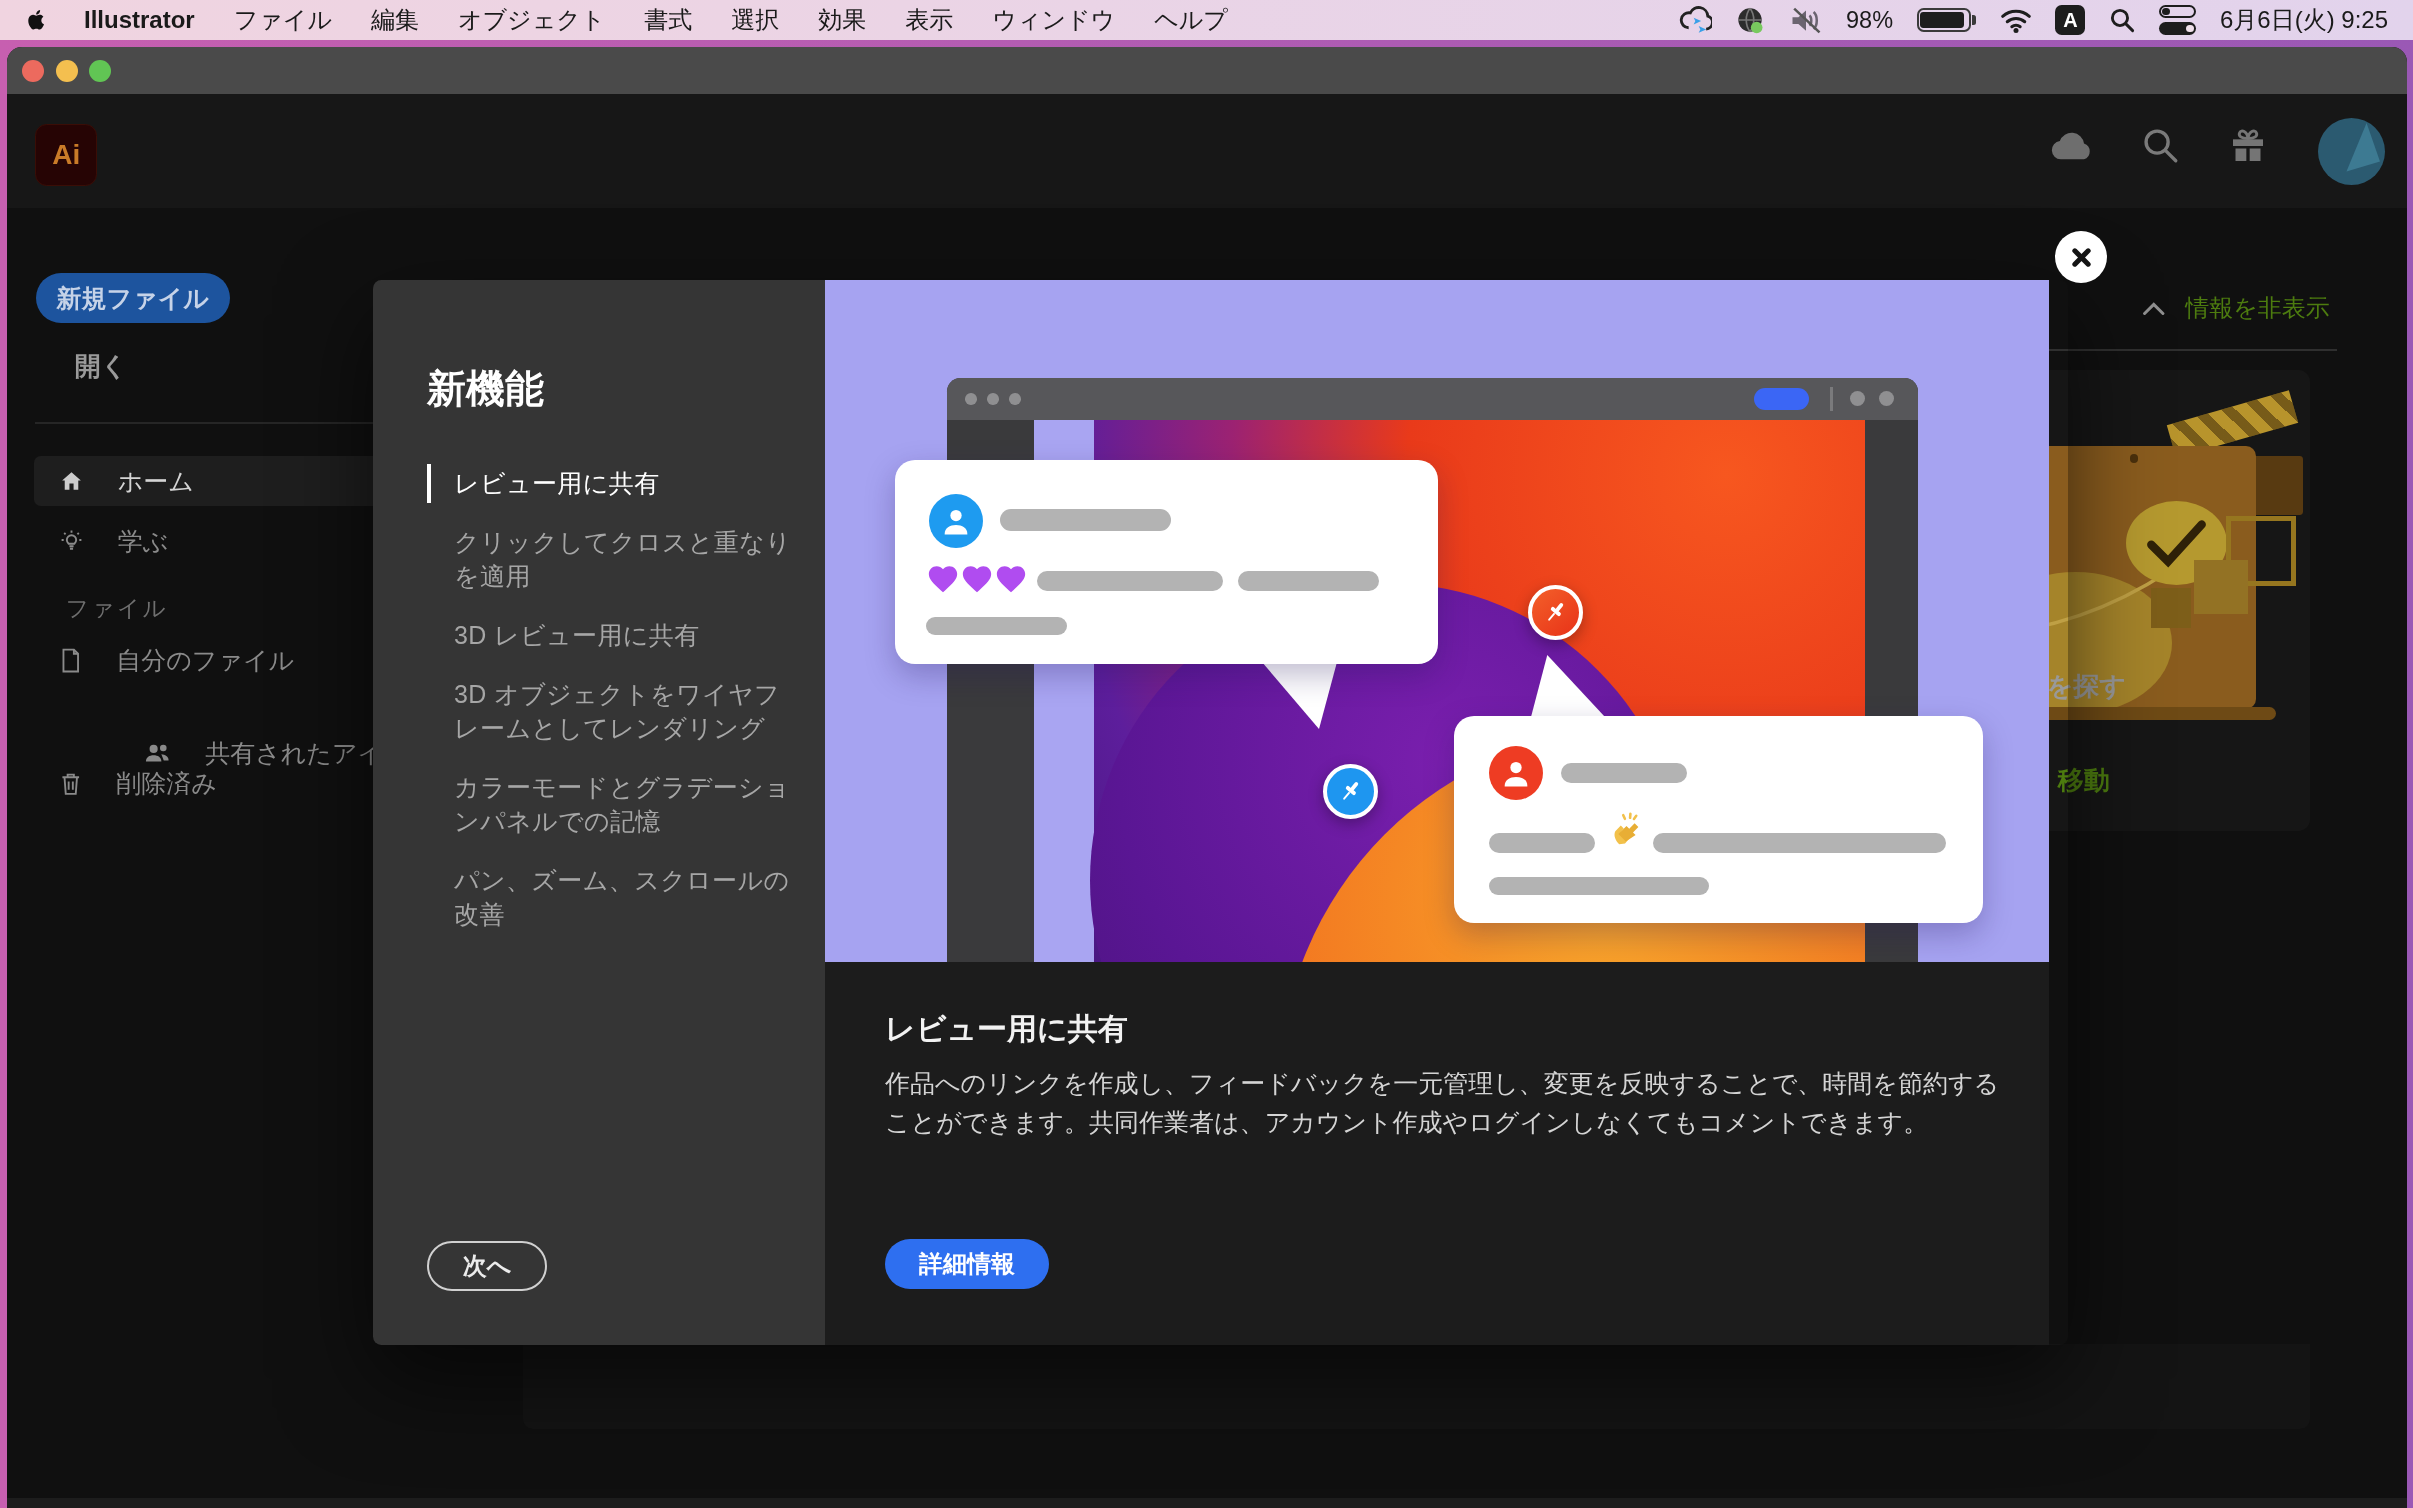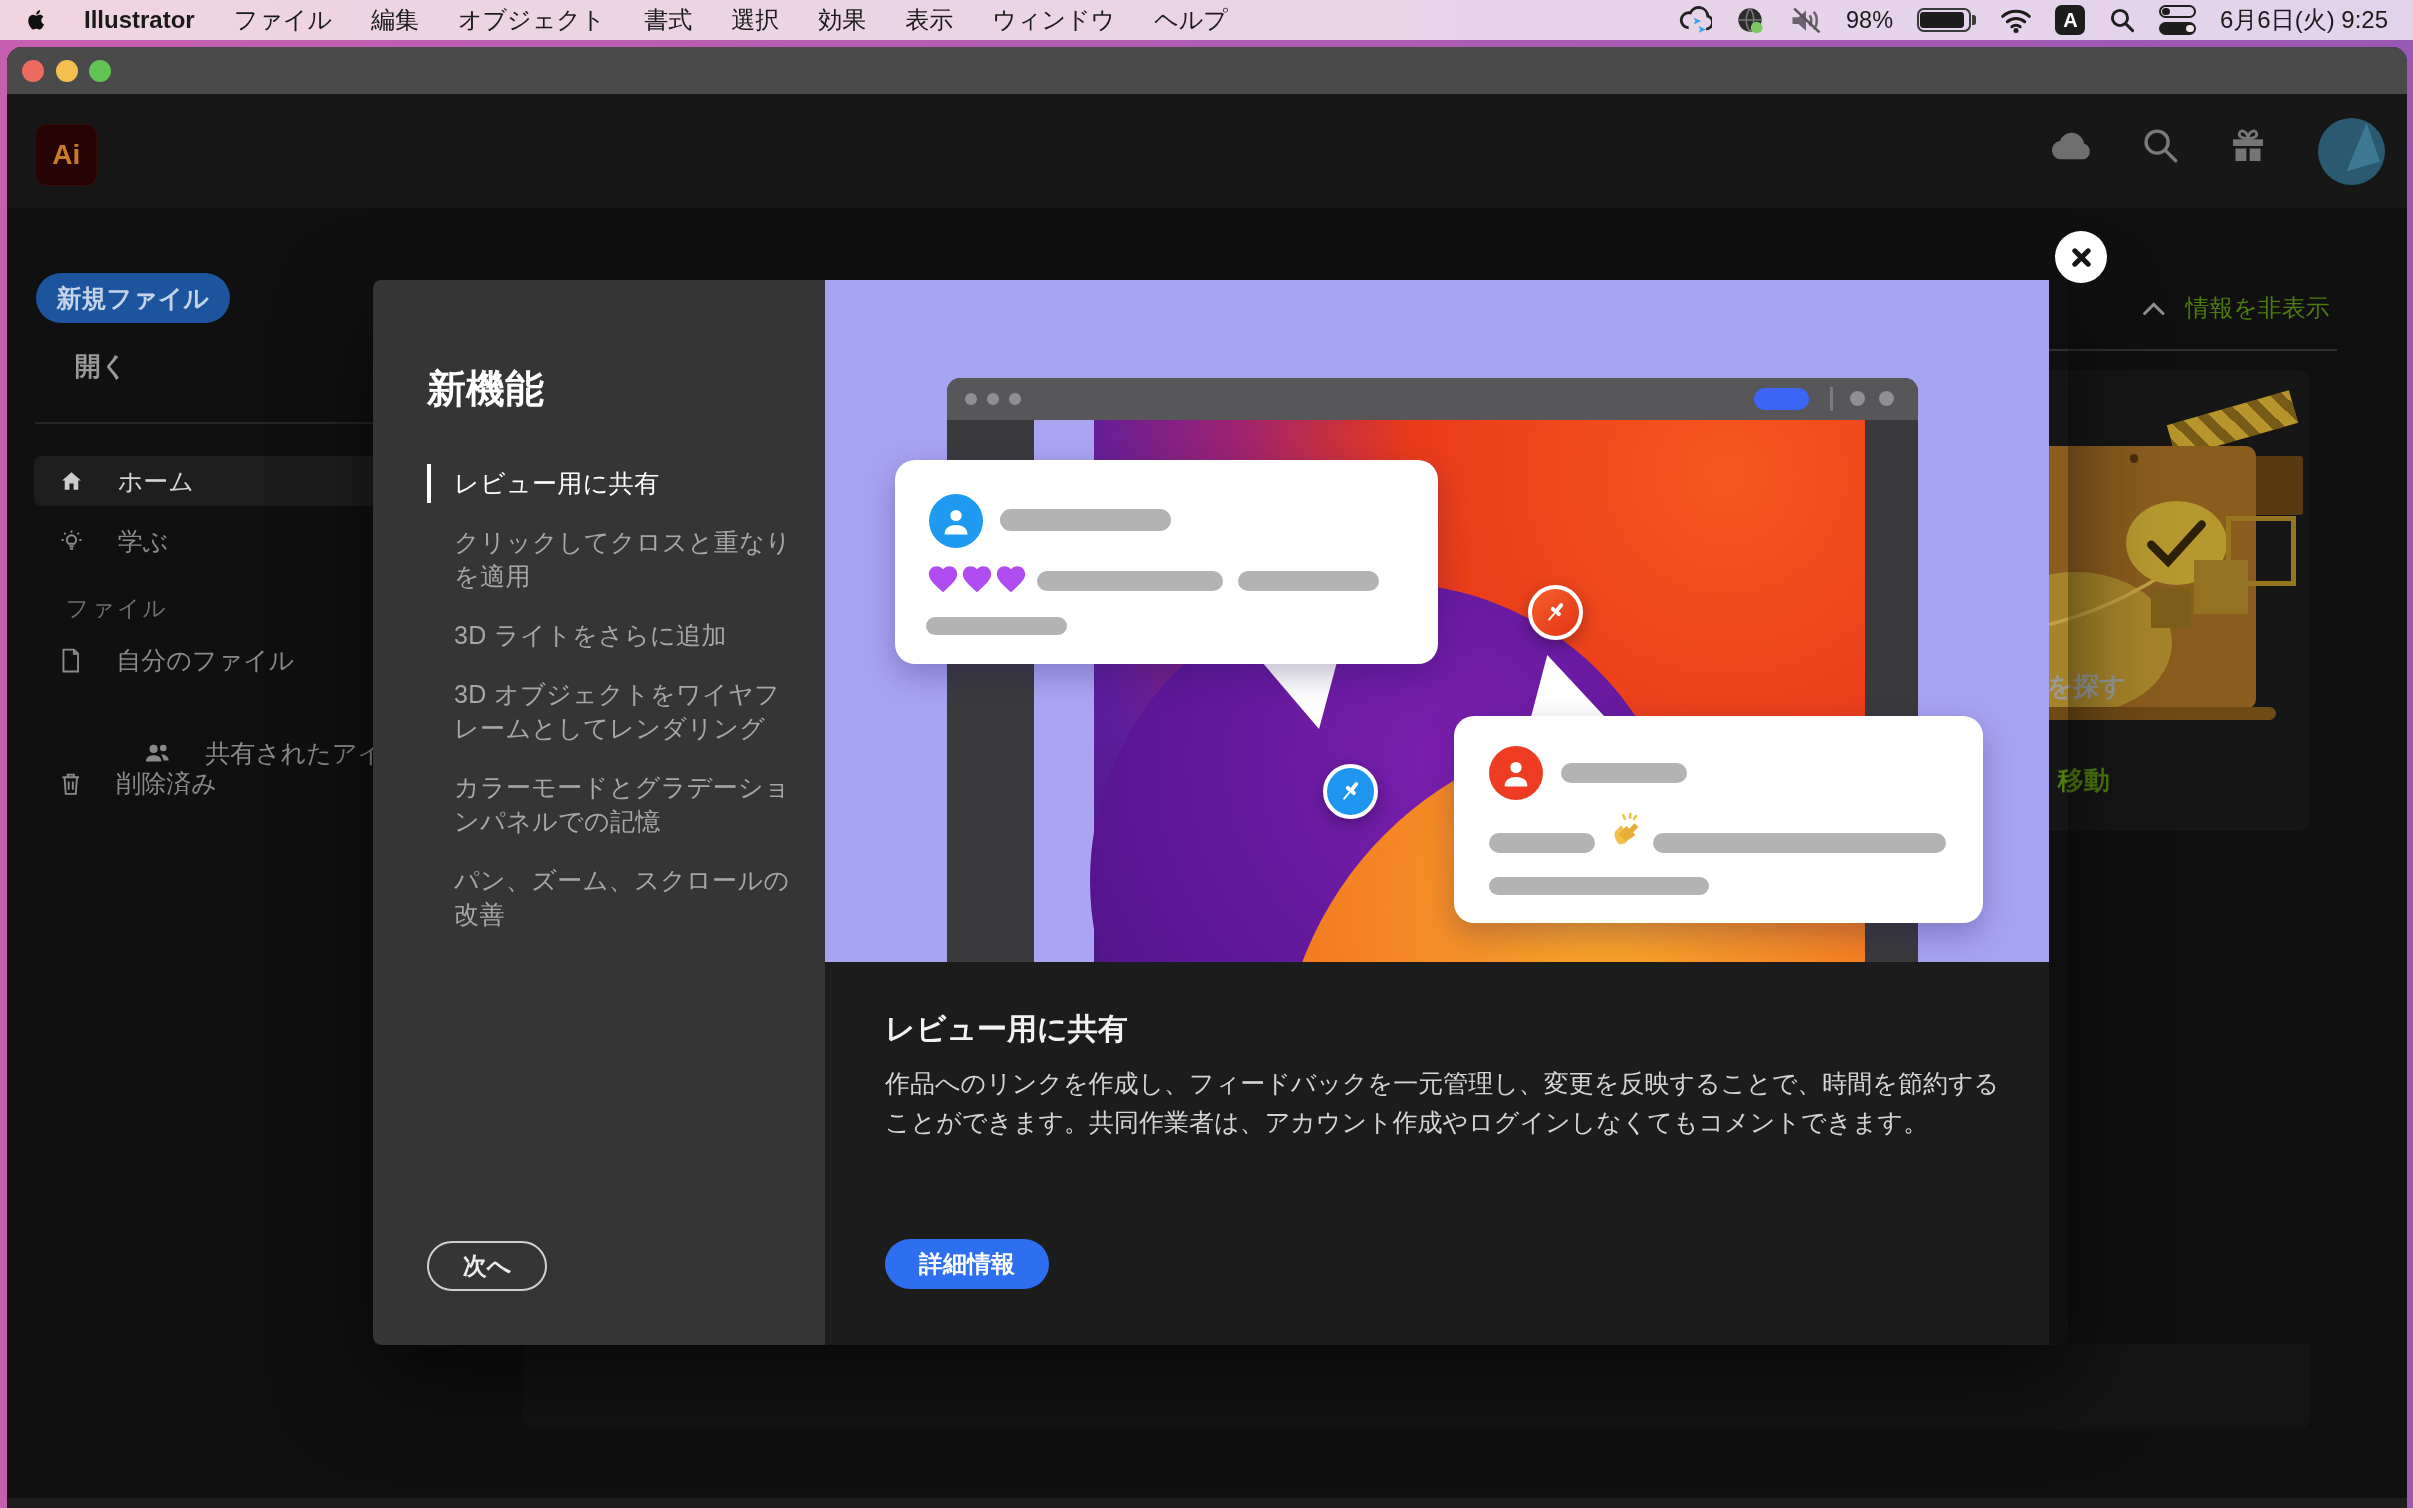--- a/index.html
+++ b/index.html
@@ -272,21 +272,21 @@
     <div class="modal-title">新機能</div>
     <div class="features">
       <div class="feature active">
         <span class="fbar"></span>
         <span>レビュー用に共有</span>
       </div>
       <div class="feature">
         <span>クリックしてクロスと重なりを適用</span>
       </div>
       <div class="feature">
-        <span>3D ライトをさらに追加</span>
+        <span>3D レビュー用に共有</span>
       </div>
       <div class="feature">
         <span>3D オブジェクトをワイヤフレームとしてレンダリング</span>
       </div>
       <div class="feature">
         <span>カラーモードとグラデーションパネルでの記憶</span>
       </div>
       <div class="feature">
         <span>パン、ズーム、スクロールの改善</span>
       </div>

